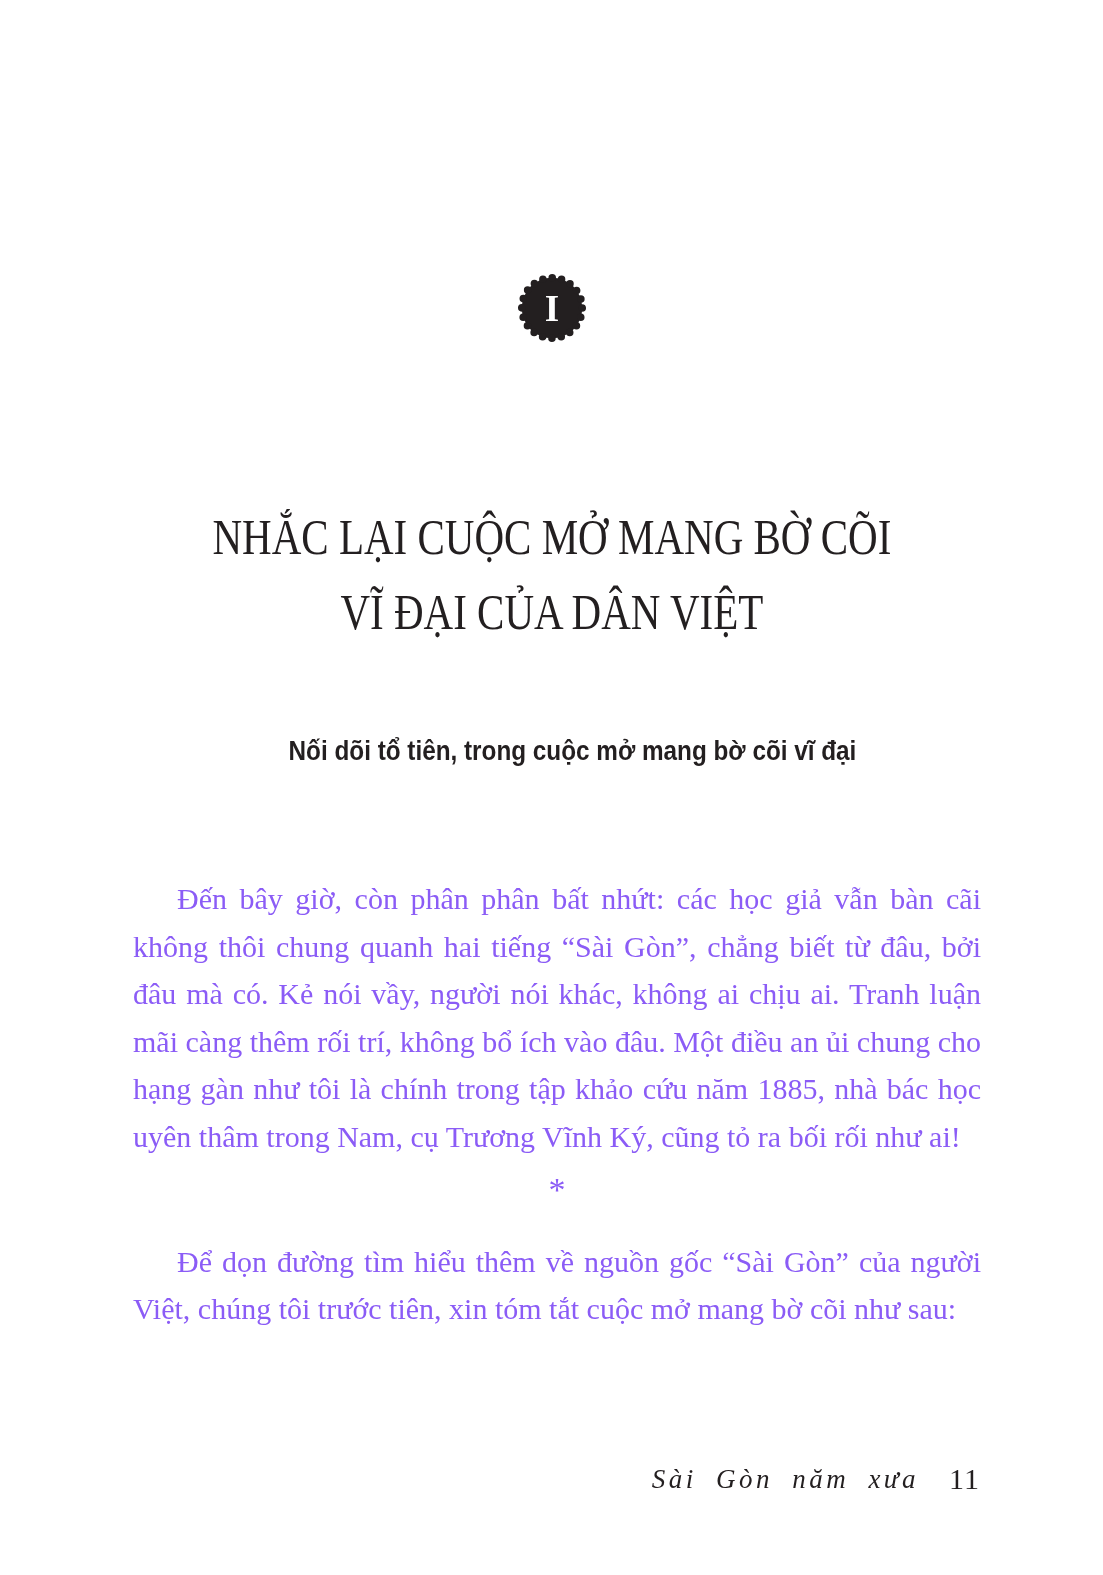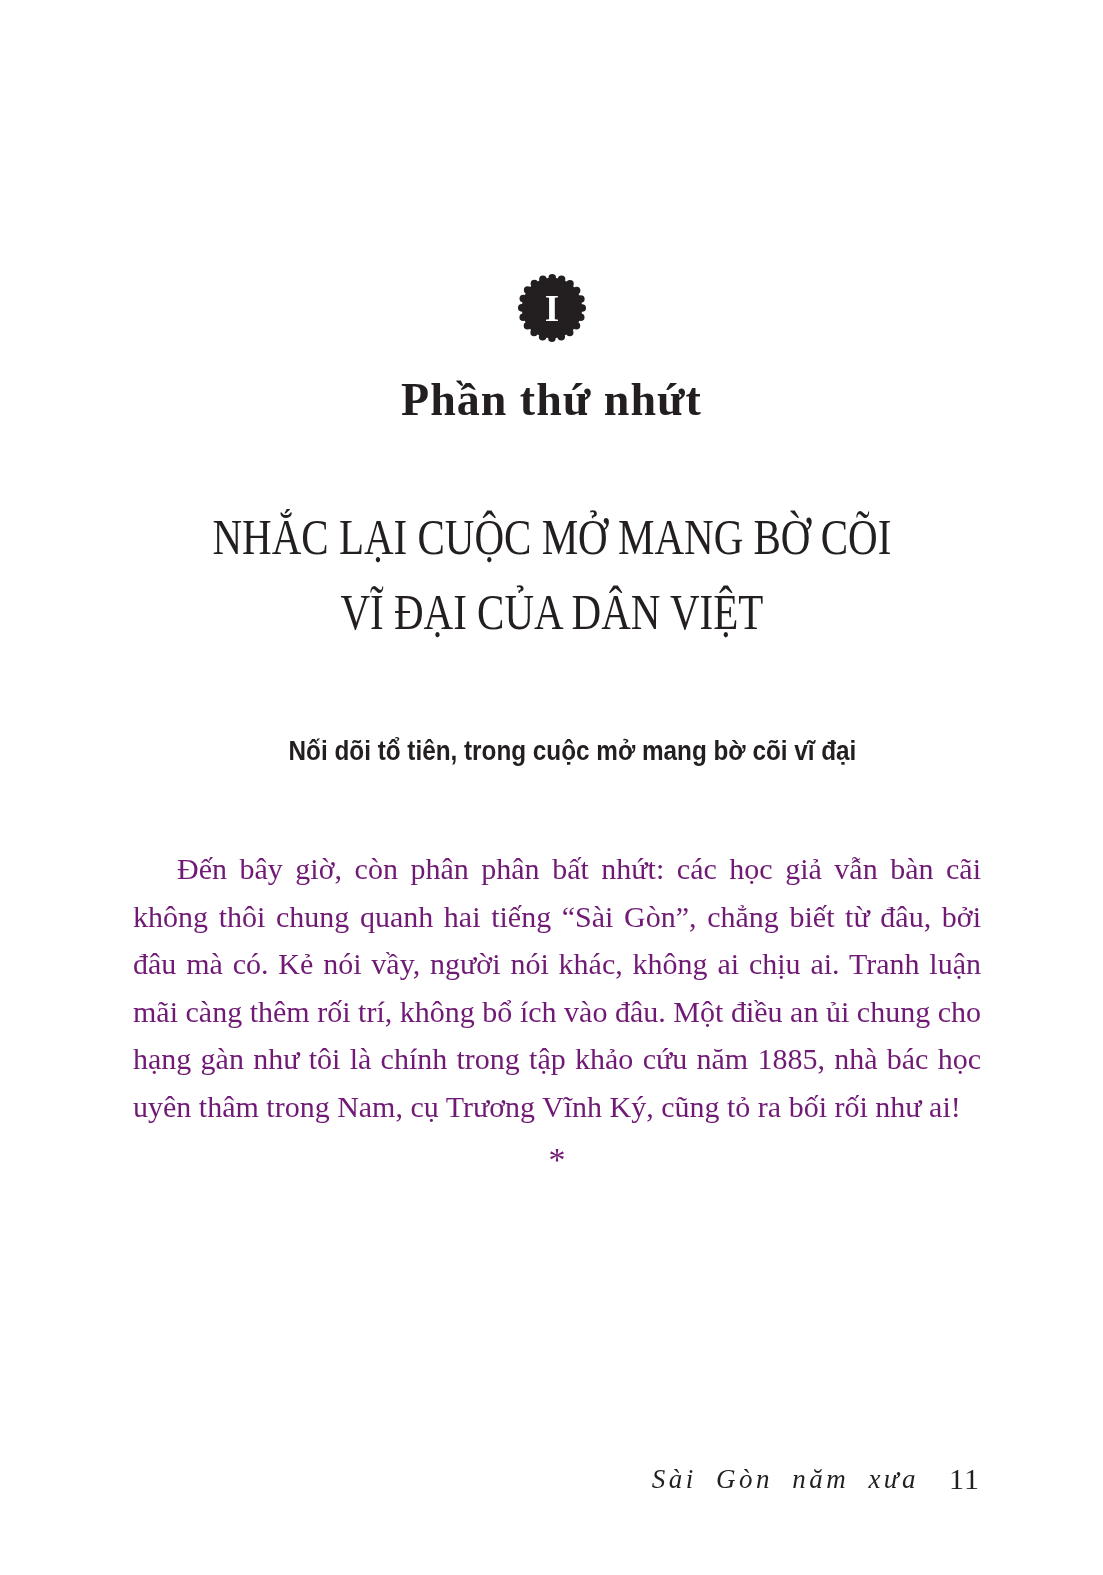--- a/index.html
+++ b/index.html
@@ -76,27 +76,27 @@
   .section-heading .shline {
     display: inline-block;
     transform: scaleX(0.9);
     transform-origin: center;
     white-space: nowrap;
   }
 
   
   .body-block {
     position: absolute;
-    top: 845px;
+    top: 875px;
     left: 133px;
     width: 848px;
     font-size: 30px;
     line-height: 47.5px;
     text-align: justify;
-    color: #701a75;
+    color: #8b5cf6;
   }
   .body-block p {
     margin: 0;
     text-indent: 44px;
   }
   .separator {
     margin: 6px 0 24px 0;
     text-align: center;
     text-indent: 0;
     font-size: 34px;
@@ -130,34 +130,34 @@
 <div class="page">
 
   <div class="badge-wrap">
     <svg class="badge-svg" viewBox="0 0 100 100" aria-hidden="true">
       <circle cx="50" cy="50" r="36" fill="#231f20"></circle>
       <circle cx="50" cy="50" r="36" fill="none" stroke="#231f20" stroke-width="9" stroke-dasharray="0 11.31" stroke-linecap="round"></circle>
       <text x="50" y="65" text-anchor="middle" font-size="44" fill="#ffffff" style="font-family:'Liberation Serif','DejaVu Serif',serif;font-weight:bold;">I</text>
     </svg>
   </div>
 
-  <div class="part-heading">Phần thứ nhứt</div>
 
   <div class="chapter-title">
     <span class="tline">NHẮC LẠI CUỘC MỞ MANG BỜ CÕI</span><br>
     <span class="tline">VĨ ĐẠI CỦA DÂN VIỆT</span>
   </div>
 
   <div class="section-heading">
     <span class="shline">Nối dõi tổ tiên, trong cuộc mở mang bờ cõi vĩ đại</span>
   </div>
 
   <div class="body-block">
     <p>Đến bây giờ, còn phân phân bất nhứt: các học giả vẫn bàn cãi không thôi chung quanh hai tiếng “Sài Gòn”, chẳng biết từ đâu, bởi đâu mà có. Kẻ nói vầy, người nói khác, không ai chịu ai. Tranh luận mãi càng thêm rối trí, không bổ ích vào đâu. Một điều an ủi chung cho hạng gàn như tôi là chính trong tập khảo cứu năm 1885, nhà bác học uyên thâm trong Nam, cụ Trương Vĩnh Ký, cũng tỏ ra bối rối như ai!</p>
     <div class="separator">*</div>
+    <p>Để dọn đường tìm hiểu thêm về nguồn gốc “Sài Gòn” của người Việt, chúng tôi trước tiên, xin tóm tắt cuộc mở mang bờ cõi như sau:</p>
   </div>
 
   <div class="footer">
     <span class="book-title">Sài Gòn năm xưa</span>
     <span class="page-number">11</span>
   </div>
 
 </div>
 
 </body></html>

